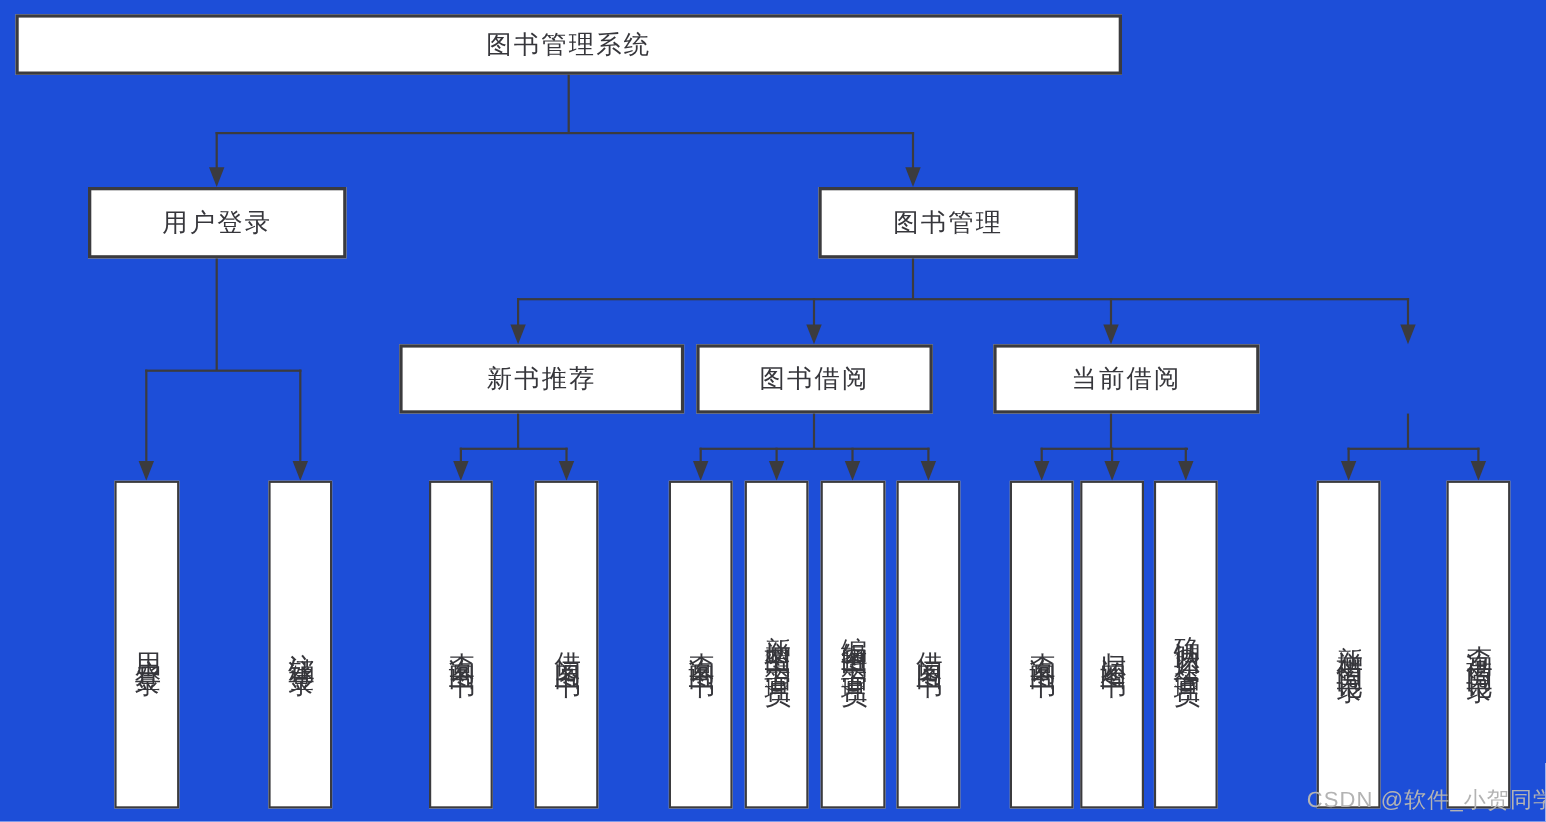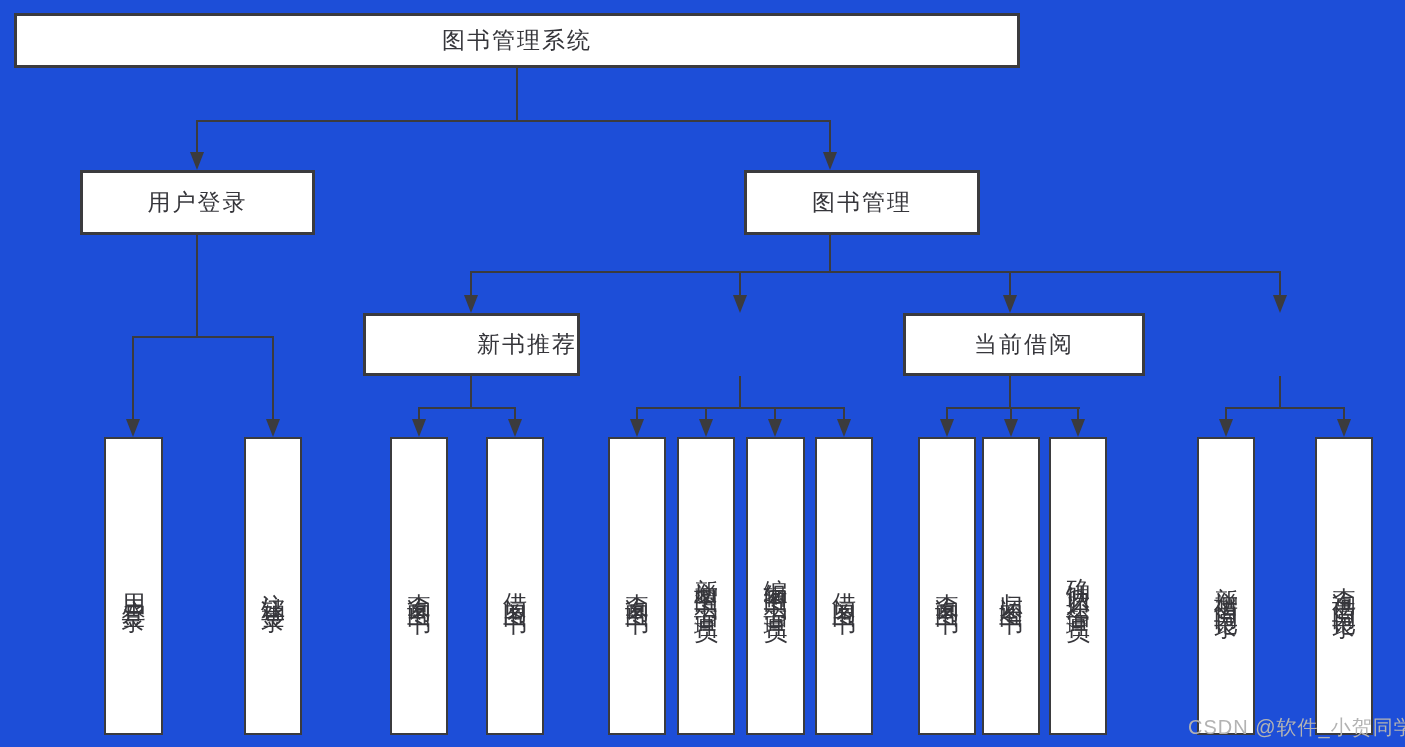--- a/index.html
+++ b/index.html
@@ -96,22 +96,25 @@
     <div class="vline" style="left:470px;  top:271px; height:26px;"></div>
     <div class="arrow" style="left:464px;  top:295px;"></div>
     <div class="vline" style="left:739px;  top:271px; height:26px;"></div>
     <div class="arrow" style="left:733px;  top:295px;"></div>
     <div class="vline" style="left:1009px; top:271px; height:26px;"></div>
     <div class="arrow" style="left:1003px; top:295px;"></div>
     <div class="vline" style="left:1279px; top:271px; height:26px;"></div>
     <div class="arrow" style="left:1273px; top:295px;"></div>
   </div>
 
-  <div class="box" style="left:363px; top:313px; width:217px; height:63px;justify-content:flex-end;">
+  <div class="box" style="left:363px; top:313px; width:259px; height:63px;">
     <span class="label">新书推荐</span>
+  </div>
+  <div class="box" style="left:633px; top:313px; width:215px; height:63px;">
+    <span class="label">图书借阅</span>
   </div>
   <div class="box" style="left:903px; top:313px; width:242px; height:63px;">
     <span class="label">当前借阅</span>
   </div>
 
   <div>
     <div class="vline" style="left:470px; top:376px; height:32px;"></div>
     <div class="hline" style="left:418px; top:407px; width:98px;"></div>
     <div class="vline" style="left:418px; top:407px; height:14px;"></div>
     <div class="arrow" style="left:412px; top:419px;"></div>

